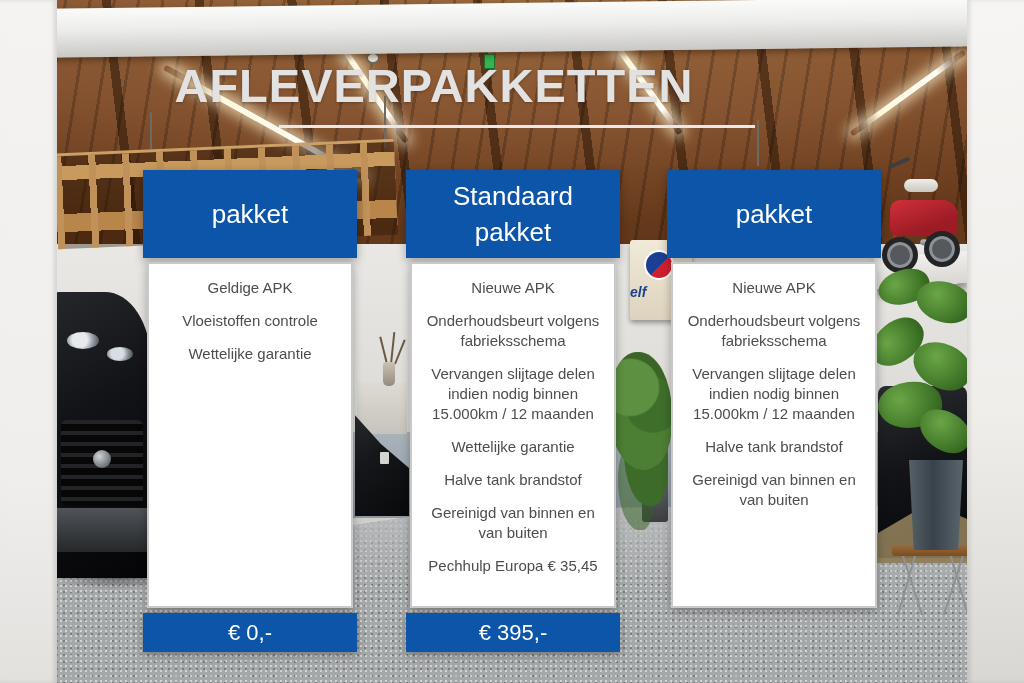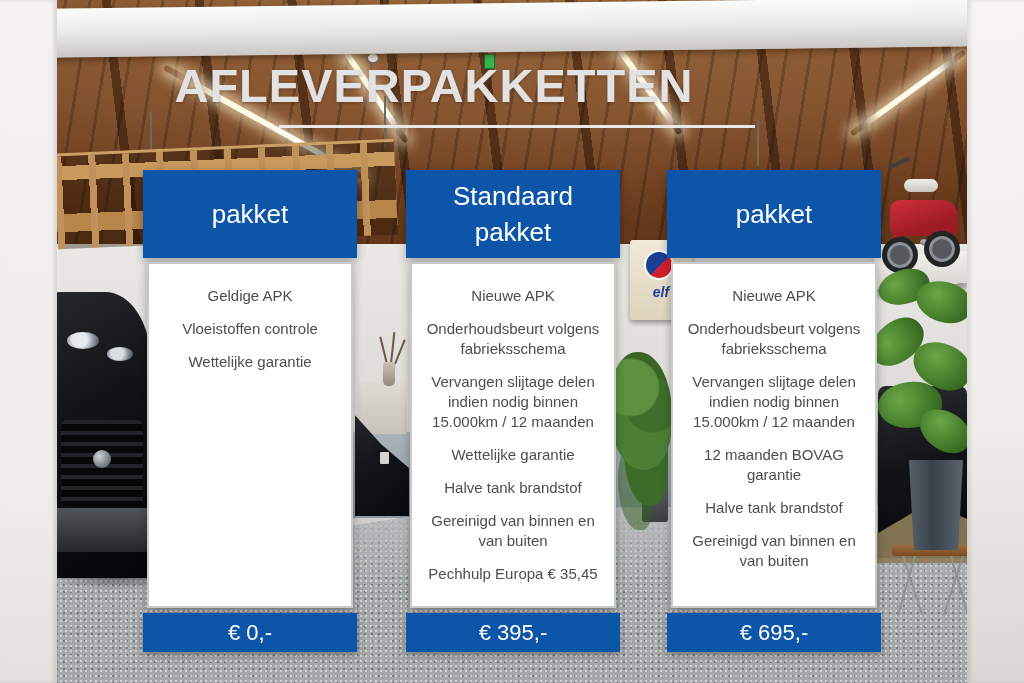--- a/index.html
+++ b/index.html
@@ -94,21 +94,21 @@
     background:linear-gradient(140deg,#303136 0%,#16171a 45%,#08090b 100%);
     clip-path:polygon(0 16%,48% 40%,100% 60%,100% 100%,0 100%);}
   .plate-mid{left:380px;top:452px;width:9px;height:12px;background:#d4d4d0;border-radius:1px;}
 
   
   .elf-sign{left:630px;top:240px;width:62px;height:80px;border-radius:3px;
     background:linear-gradient(180deg,#f1ead9,#ddd3bd);box-shadow:0 3px 5px rgba(0,0,0,.35);}
   .elf-logo{left:14px;top:10px;width:30px;height:30px;border-radius:50%;
     background:linear-gradient(135deg,#1c3f94 0 52%,#d01f2e 52% 100%);
     border:2px solid #fff;}
-  .elf-text{left:0;top:44px;width:62px;text-align:center;font-style:italic;font-weight:bold;
+  .elf-text{left:0;top:44px;width:62px;text-align:left;font-style:italic;font-weight:bold;
     font-size:14px;color:#1c3f94;position:absolute;}
   .machine{left:642px;top:418px;width:26px;height:104px;
     background:linear-gradient(180deg,#8d8f91,#5f6265 60%,#3c3e41);border-radius:3px;}
   .fern{left:608px;top:352px;width:64px;height:118px;border-radius:48% 55% 42% 58%;
     background:radial-gradient(circle at 35% 30%,#5d9140 0 30%,rgba(0,0,0,0) 32%),
                radial-gradient(circle at 70% 45%,#3f6e2b 0 34%,rgba(0,0,0,0) 36%),
                radial-gradient(circle at 45% 70%,#4c7f33 0 40%,rgba(0,0,0,0) 42%),
                #3a6527;
     box-shadow:6px 46px 0 -10px #3c6b2a, -4px 74px 0 -14px #35602384;}
 
@@ -168,21 +168,21 @@
   
   .card{top:170px;width:214px;height:482px;filter:drop-shadow(0 3px 5px rgba(0,0,0,.30));}
   .card.c1{left:143px;}
   .card.c2{left:406px;}
   .card.c3{left:667px;}
   .card-header{left:0;top:0;width:100%;height:88px;background:#0d55a8;color:#ffffff;
     display:flex;flex-direction:column;align-items:center;justify-content:center;
     font-size:26px;line-height:36px;font-weight:400;}
   .card-header span{position:static;}
   .card-body{left:4px;right:4px;top:92px;bottom:44px;background:#ffffff;
-    border:2px solid #c9c9c9;padding:22px 4px 0 4px;text-align:center;}
+    border:2px solid #c9c9c9;padding:14px 4px 0 4px;text-align:center;}
   .feat{position:static;margin:0 0 13px 0;padding:0 5px;font-size:15px;line-height:20px;
     color:#4d4d4d;}
   .card-footer{left:0;bottom:0;width:100%;height:39px;background:#0d55a8;color:#ffffff;
     display:flex;align-items:center;justify-content:center;font-size:22px;}
   .card-footer span{position:static;}
 </style>
 </head>
 <body>
 
 <div class="stage">
@@ -295,22 +295,18 @@
   </section>
 
   <section class="card c3">
     <header class="card-header">
       <span>pakket</span>
     </header>
     <div class="card-body">
       <p class="feat">Nieuwe APK</p>
       <p class="feat">Onderhoudsbeurt volgens fabrieksschema</p>
       <p class="feat">Vervangen slijtage delen indien nodig binnen 15.000km / 12 maanden</p>
-      <p class="feat">12 maanden BOVAG garantie</p>
       <p class="feat">Halve tank brandstof</p>
       <p class="feat">Gereinigd van binnen en van buiten</p>
     </div>
-    <footer class="card-footer">
-      <span>€ 695,-</span>
-    </footer>
   </section>
 
 </div>
 
 </body></html>

